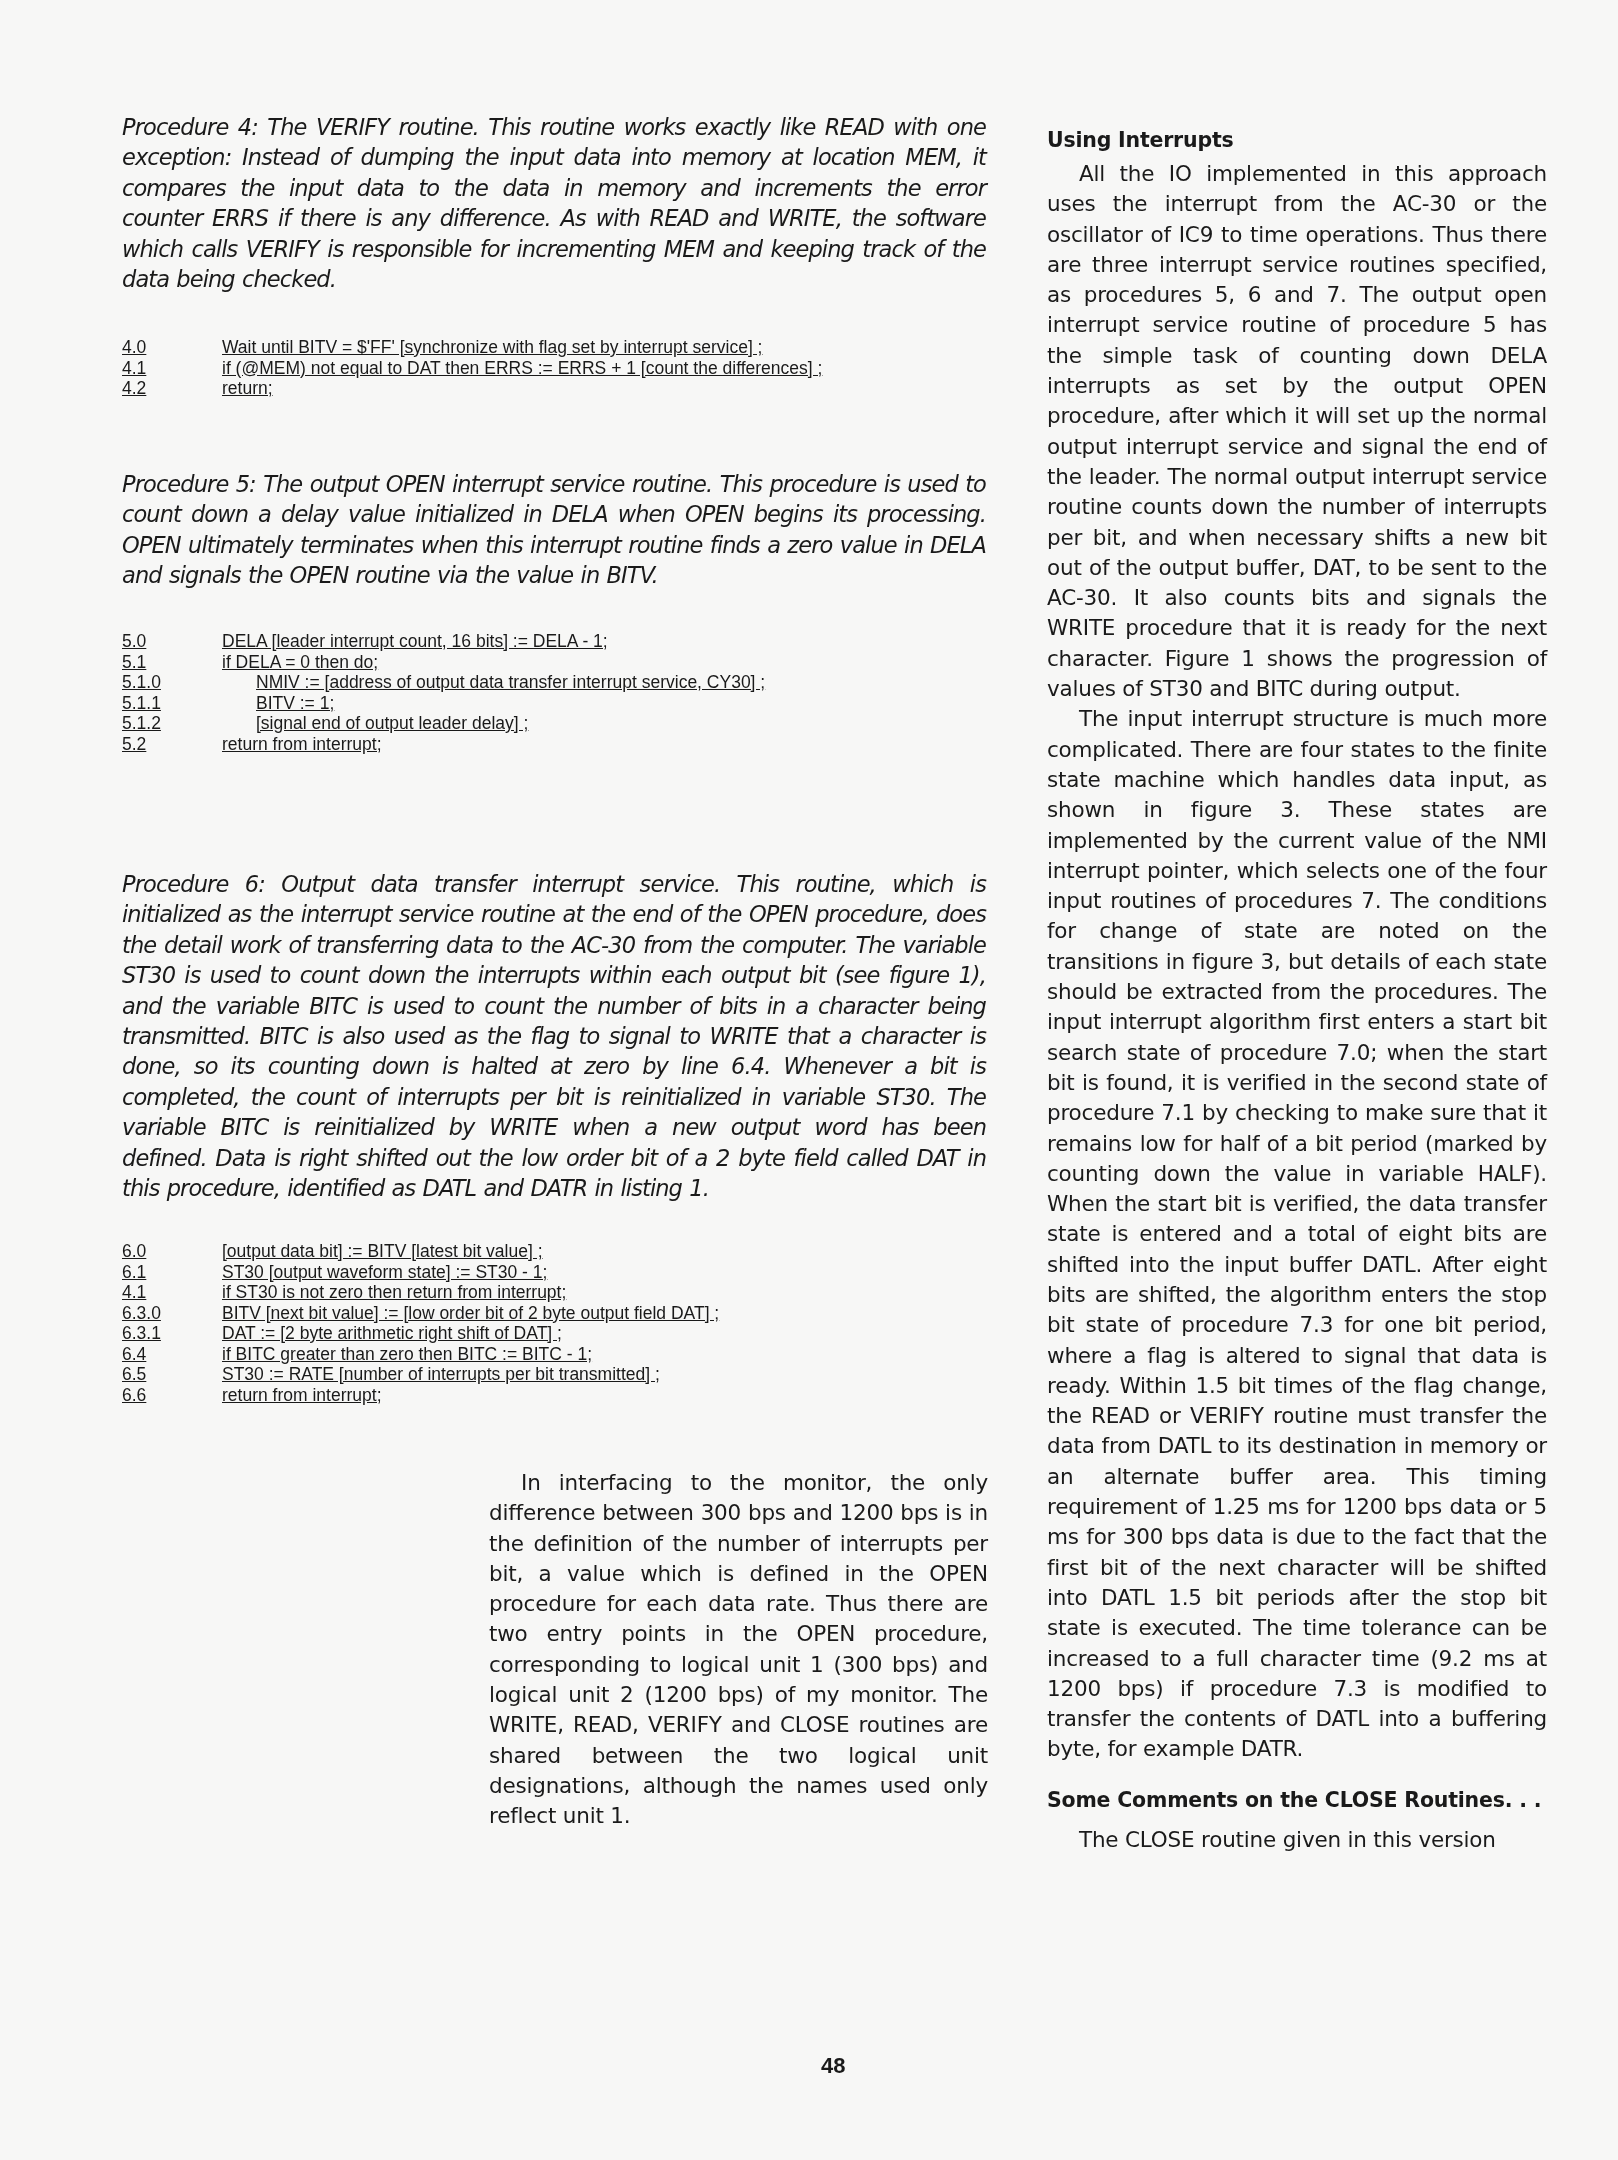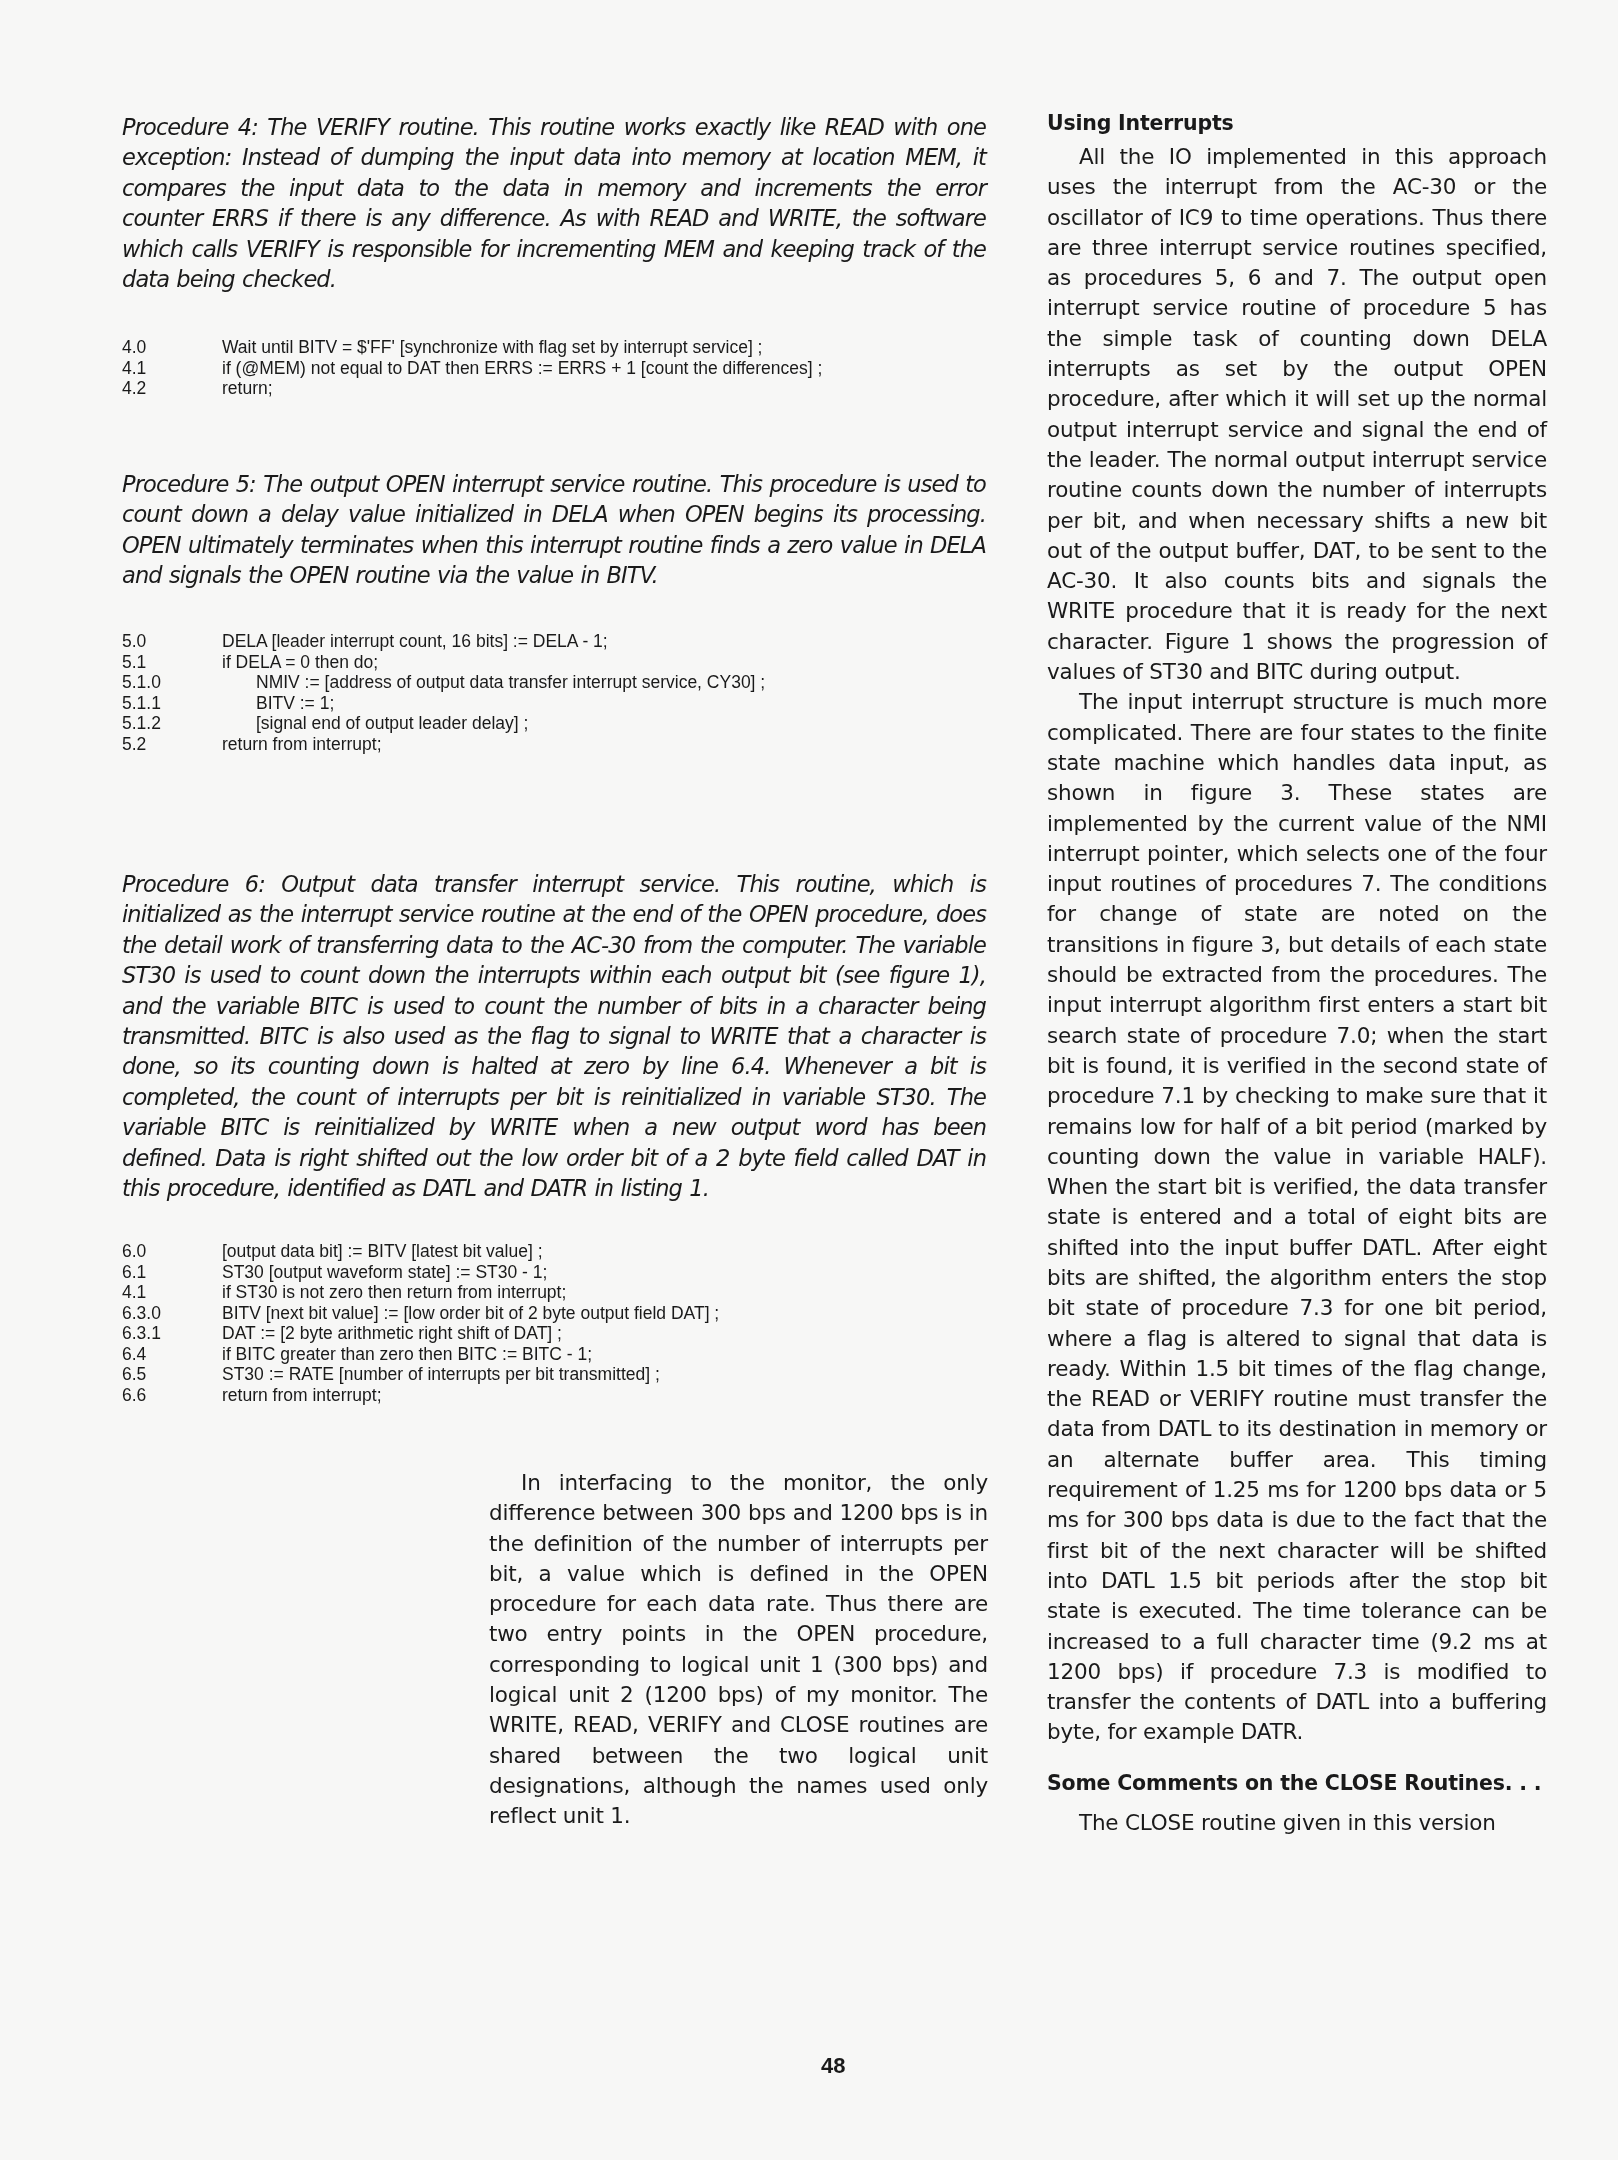--- a/index.html
+++ b/index.html
@@ -26,20 +26,21 @@
     color: #1a1a1a;
     margin: 0;
   }
   .listing {
     font-family: "Liberation Sans", sans-serif;
     font-size: 17.5px;
     line-height: 20.5px;
     color: #1a1a1a;
     margin: 0;
     padding: 0;
+    text-decoration: underline;
   }
   .listing-row { display: flex; white-space: nowrap; }
   .listing-num { width: 100px; flex: 0 0 100px; }
   .listing-code { flex: 1; }
   .listing-code.indent { padding-left: 34px; }
 
   #proc4-desc { position: absolute; top: 0; }
   #proc4-listing { position: absolute; top: 225px; }
   #proc5-desc { position: absolute; top: 357px; }
   #proc5-listing { position: absolute; top: 519px; }
@@ -53,21 +54,21 @@
     line-height: 30.3px;
     text-align: justify;
     letter-spacing: -0.2px;
     color: #1a1a1a;
   }
   .body-text p { margin: 0; text-indent: 0; }
   .body-text p.indent { text-indent: 32px; }
 
   .mid-col { position: absolute; left: 489px; top: 1468px; width: 499px; }
 
-  .right-col { position: absolute; left: 1047px; top: 108px; width: 500px; }
+  .right-col { position: absolute; left: 1047px; top: 125px; width: 500px; }
   .section-heading {
     font-family: "DejaVu Sans", "Liberation Sans", sans-serif;
     font-weight: bold;
     font-size: 20.5px;
     line-height: 30px;
     margin: 0;
     color: #1a1a1a;
   }
   #heading-interrupts { margin-bottom: 4px; }
   #heading-close { margin-top: 20px; margin-bottom: 10px; }

